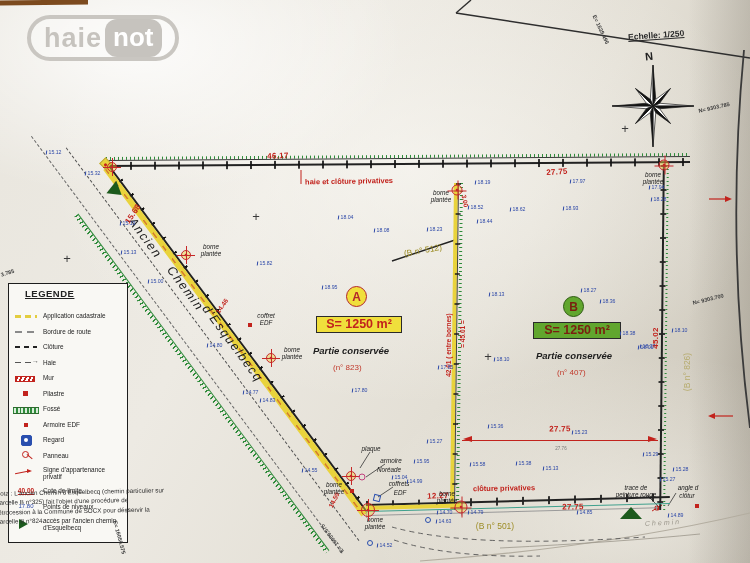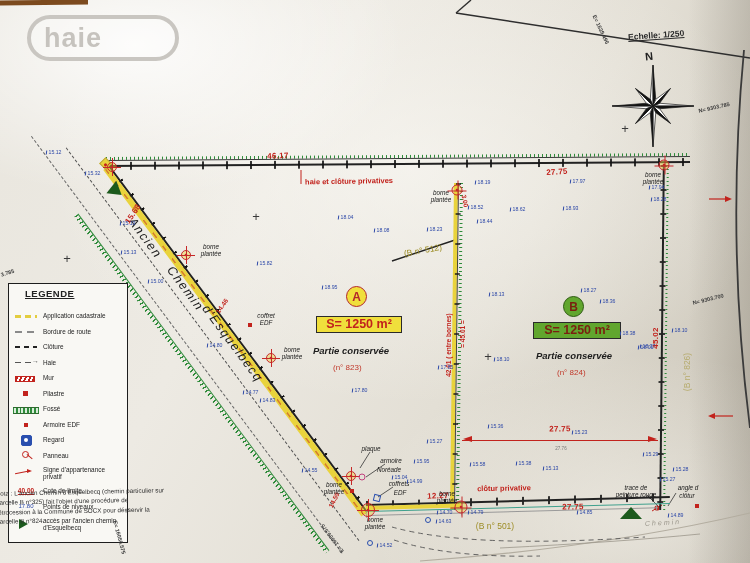--- a/index.html
+++ b/index.html
@@ -158,20 +158,21 @@
     <polygon points="725,196 732,199 725,202" fill="#c2231d"></polygon>
     <path d="M733,416 L715,416" stroke="#c2231d" stroke-width="1.2" fill="none"></path>
     <polygon points="715,413 708,416 715,419" fill="#c2231d"></polygon>
     <circle cx="657" cy="508" r="2.6" fill="#c2231d"></circle>
     <path d="M652,511 L662,505" stroke="#c2231d" stroke-width="1" fill="none"></path>
     <path d="M392,261 L455,240" stroke="#222" stroke-width="1.4" fill="none"></path>
   </svg>
 
   <div class="logo">
     <span class="logo-immo">haie</span>
+    <span class="logo-not">not</span>
   </div>
 
   <div class="scale">Echelle: 1/250</div>
   <div class="north-n">N</div>
 
   <svg class="compass" viewBox="0 0 90 90">
     <g stroke="#1a1a1a" stroke-width=".7">
       <polygon points="45,45 42.3,38.5 45,5" fill="#fff"></polygon>
         <polygon points="45,45 45,5 47.7,38.5" fill="#111"></polygon>
       <polygon points="45,45 51.5,42.3 85,45" fill="#fff"></polygon>
@@ -239,21 +240,21 @@
     <div class="p-circle pa-circle">A</div>
     <div class="p-area pa-area">S= 1250 m²</div>
     <div class="p-kept pa-kept">Partie conservée</div>
     <div class="p-num pa-num">(n° 823)</div>
   </div>
 
   <div class="parcel parcel-b">
     <div class="p-circle pb-circle">B</div>
     <div class="p-area pb-area">S= 1250 m²</div>
     <div class="p-kept pb-kept">Partie conservée</div>
-    <div class="p-num pb-num">(n° 824)</div>
+    <div class="p-num pb-num">(n° 407)</div>
   </div>
 
   <div class="legend">
     <span class="ltitle">LEGENDE</span>
     <div id="legend-rows" style="position:static;">
         <div class="lrow">
           <span class="ls ls-app"></span>
           <span class="llab">Application cadastrale</span>
         </div>
         <div class="lrow">
@@ -328,21 +329,21 @@
       <span class="lab dims" style="position: absolute; left: 449px; top: 345px; transform: translate(-50%, -50%) rotate(-90deg);">42.01 ( entre bornes)</span>
       <span class="lab dims" style="position: absolute; left: 463px; top: 334px; transform: translate(-50%, -50%) rotate(-90deg);">= 45.01 =</span>
       <span class="lab dim" style="position: absolute; left: 656px; top: 338px; transform: translate(-50%, -50%) rotate(-90deg);">45.02</span>
       <span class="lab dim" style="position: absolute; left: 133px; top: 214px; transform: translate(-50%, -50%) rotate(-56deg);">15.68</span>
       <span class="lab dims" style="position: absolute; left: 222px; top: 306px; transform: translate(-50%, -50%) rotate(-56deg);">14.46</span>
       <span class="lab dims" style="position: absolute; left: 334px; top: 500px; transform: translate(-50%, -50%) rotate(-62deg);">14.59</span>
       <span class="lab dim" style="position: absolute; left: 438px; top: 496px; transform: translate(-50%, -50%) rotate(-2deg);">12.27</span>
       <span class="lab dim" style="position: absolute; left: 560px; top: 429px; transform: translate(-50%, -50%) rotate(-1deg);">27.75</span>
       <span class="lab tiny" style="position: absolute; left: 561px; top: 449px; transform: translate(-50%, -50%) rotate(0deg);">27.76</span>
       <span class="lab dim" style="position: absolute; left: 573px; top: 507px; transform: translate(-50%, -50%) rotate(-1deg);">27.75</span>
-      <span class="lab redlab" style="position: absolute; left: 504px; top: 489px; transform: translate(-50%, -50%) rotate(-1deg);">clôtur privative</span>
+      <span class="lab redlab" style="position: absolute; left: 504px; top: 489px; transform: translate(-50%, -50%) rotate(-1deg);">clôture privatives</span>
       <span class="lab it" style="position: absolute; left: 211px; top: 250px; transform: translate(-50%, -50%) rotate(0deg);">borne
 plantée</span>
       <span class="lab it" style="position: absolute; left: 292px; top: 353px; transform: translate(-50%, -50%) rotate(0deg);">borne
 plantée</span>
       <span class="lab it" style="position: absolute; left: 334px; top: 488px; transform: translate(-50%, -50%) rotate(0deg);">borne
 plantée</span>
       <span class="lab it" style="position: absolute; left: 441px; top: 196px; transform: translate(-50%, -50%) rotate(0deg);">borne
 plantée</span>
       <span class="lab it" style="position: absolute; left: 447px; top: 497px; transform: translate(-50%, -50%) rotate(0deg);">borne
 plantée</span>

